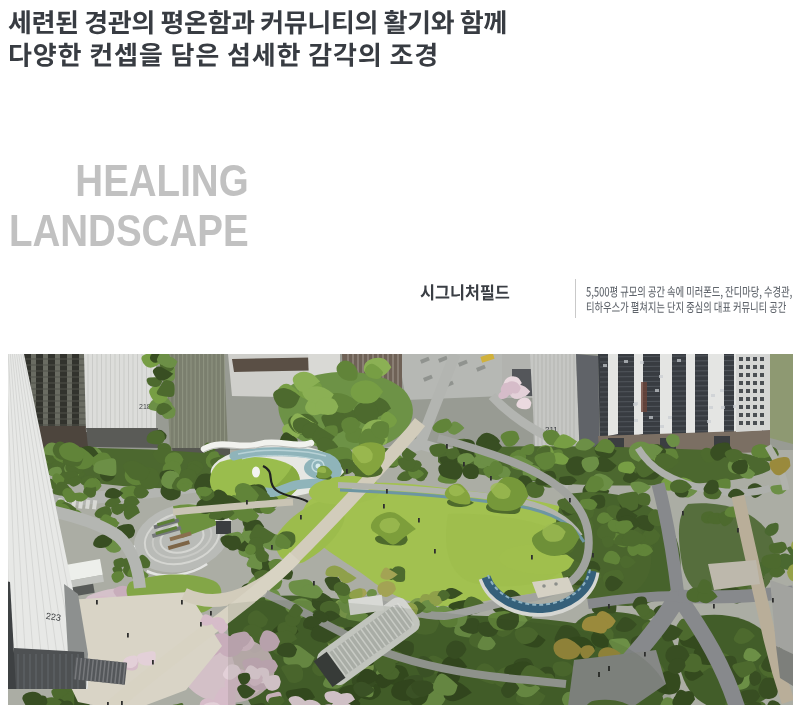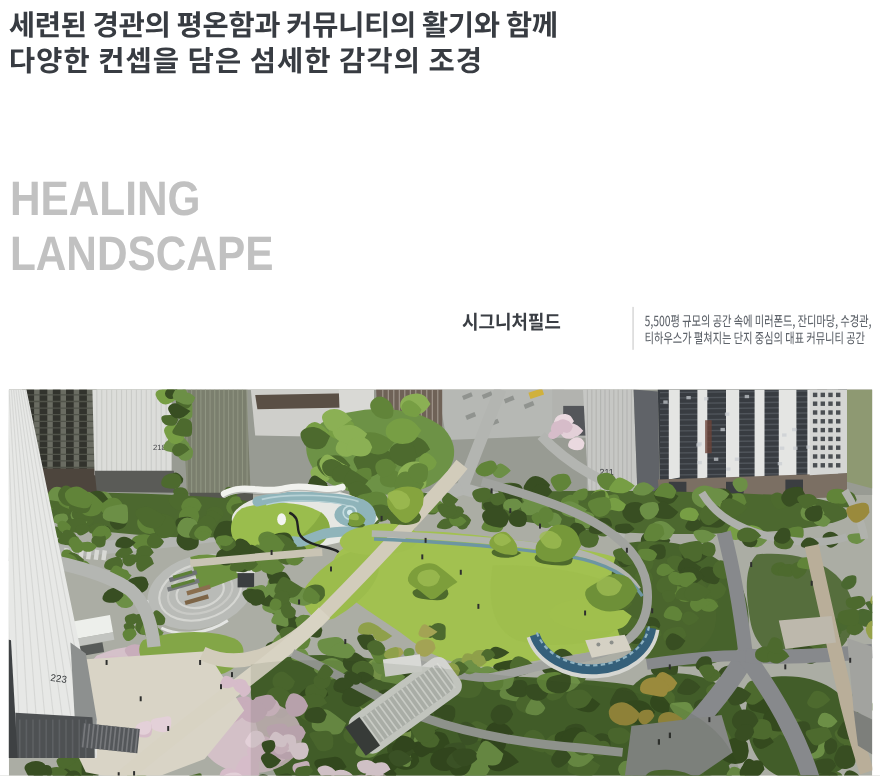--- a/index.html
+++ b/index.html
@@ -1,19 +1,19 @@
 <!DOCTYPE html>
 <html><head><meta charset="utf-8">
 <style>
 html,body{margin:0;padding:0;background:#ffffff;width:800px;height:705px;overflow:hidden;}
 *{box-sizing:border-box;}
 .abs{position:absolute;}
 </style></head>
 <body>
-<div style="position:relative;width:800px;height:705px;font-family:'Liberation Sans',sans-serif;">
+<div style="position:relative;width:800px;height:705px;font-family:'Liberation Sans',sans-serif;text-align:right;">
 <svg class="abs" style="left:8px;top:0px" width="530" height="80" viewBox="0 0 530 80">
   <path transform="translate(0,32)" d="M10.5 -13.7H14.5V-10.9H10.5ZM5.4 -19.7H8.0V-15.6Q8.0 -13.6 7.7 -11.6Q7.5 -9.7 6.8 -7.9Q6.2 -6.2 5.2 -4.8Q4.1 -3.4 2.7 -2.5L0.6 -5.1Q1.9 -5.9 2.9 -7.1Q3.8 -8.2 4.3 -9.6Q4.9 -11.0 5.2 -12.6Q5.4 -14.1 5.4 -15.6ZM6.2 -19.7H8.7V-15.8Q8.7 -14.3 9.0 -12.9Q9.2 -11.4 9.7 -10.1Q10.2 -8.8 11.0 -7.6Q11.8 -6.5 13.0 -5.7L11.2 -3.0Q9.7 -3.9 8.8 -5.3Q7.8 -6.6 7.2 -8.3Q6.7 -10.0 6.4 -12.0Q6.2 -13.9 6.2 -15.8ZM18.4 -21.8H21.7V2.3H18.4ZM13.5 -21.4H16.8V1.2H13.5Z M25.5 -9.7H27.4Q29.4 -9.7 31.0 -9.7Q32.6 -9.8 34.0 -9.9Q35.5 -10.0 36.9 -10.3L37.3 -7.5Q35.8 -7.3 34.3 -7.1Q32.8 -7.0 31.2 -6.9Q29.5 -6.9 27.4 -6.9H25.5ZM25.5 -20.1H36.1V-12.4H29.0V-8.0H25.5V-15.0H32.6V-17.4H25.5ZM41.3 -21.8H44.8V-4.0H41.3ZM37.5 -18.1H41.9V-15.4H37.5ZM28.7 -0.9H45.4V1.8H28.7ZM28.7 -5.4H32.1V0.1H28.7ZM37.5 -12.7H41.9V-10.0H37.5Z M50.3 -14.4H62.1V-11.7H50.3ZM54.4 -12.6H57.9V-8.0H54.4ZM50.3 -20.3H61.9V-17.6H53.7V-13.3H50.3ZM64.8 -21.8H68.2V-3.7H64.8ZM51.9 -0.9H68.9V1.9H51.9ZM51.9 -5.0H55.4V0.2H51.9ZM48.7 -6.4 48.3 -9.1Q50.6 -9.1 53.1 -9.2Q55.7 -9.2 58.3 -9.3Q60.9 -9.4 63.3 -9.7L63.6 -7.2Q61.1 -6.8 58.5 -6.7Q55.9 -6.5 53.4 -6.4Q50.9 -6.4 48.7 -6.4Z M88.9 -18.0H94.5V-15.2H88.9ZM88.7 -13.0H94.3V-10.2H88.7ZM94.0 -21.8H97.4V-7.9H94.0ZM86.1 -20.1H89.8Q89.8 -16.9 88.6 -14.4Q87.4 -11.9 84.9 -10.1Q82.5 -8.4 78.8 -7.4L77.5 -10.1Q80.5 -10.9 82.4 -12.1Q84.3 -13.4 85.2 -15.0Q86.1 -16.6 86.1 -18.5ZM78.8 -20.1H88.5V-17.4H78.8ZM89.5 -7.6Q91.9 -7.6 93.7 -7.0Q95.6 -6.4 96.6 -5.3Q97.6 -4.2 97.6 -2.7Q97.6 -1.2 96.6 -0.1Q95.6 1.0 93.7 1.6Q91.9 2.2 89.5 2.2Q87.0 2.2 85.2 1.6Q83.3 1.0 82.3 -0.1Q81.3 -1.2 81.3 -2.7Q81.3 -4.2 82.3 -5.3Q83.3 -6.4 85.2 -7.0Q87.0 -7.6 89.5 -7.6ZM89.5 -5.0Q88.0 -5.0 86.9 -4.7Q85.9 -4.4 85.3 -4.0Q84.7 -3.5 84.7 -2.7Q84.7 -2.0 85.3 -1.5Q85.9 -1.0 86.9 -0.7Q88.0 -0.5 89.5 -0.5Q90.9 -0.5 92.0 -0.7Q93.0 -1.0 93.6 -1.5Q94.2 -2.0 94.2 -2.7Q94.2 -3.5 93.6 -4.0Q93.0 -4.4 92.0 -4.7Q90.9 -5.0 89.5 -5.0Z M101.9 -20.0H112.2V-17.3H101.9ZM104.9 -14.4H108.3V-8.4H104.9ZM110.8 -20.0H114.3V-18.5Q114.3 -17.2 114.2 -15.5Q114.1 -13.7 113.7 -11.4L110.3 -11.8Q110.7 -14.0 110.8 -15.7Q110.8 -17.3 110.8 -18.5ZM116.6 -21.8H120.1V-3.8H116.6ZM118.7 -14.4H122.9V-11.6H118.7ZM104.0 -0.9H120.8V1.9H104.0ZM104.0 -5.4H107.5V-0.0H104.0ZM100.8 -7.0 100.5 -9.7Q102.6 -9.7 105.1 -9.8Q107.6 -9.8 110.2 -10.0Q112.9 -10.1 115.3 -10.5L115.5 -8.0Q113.0 -7.6 110.4 -7.3Q107.8 -7.1 105.3 -7.1Q102.9 -7.0 100.8 -7.0Z M132.1 -20.2Q134.0 -20.2 135.5 -19.4Q137.0 -18.7 137.9 -17.3Q138.8 -16.0 138.8 -14.2Q138.8 -12.5 137.9 -11.2Q137.0 -9.8 135.5 -9.1Q134.0 -8.3 132.1 -8.3Q130.3 -8.3 128.8 -9.1Q127.2 -9.8 126.4 -11.2Q125.5 -12.5 125.5 -14.2Q125.5 -16.0 126.4 -17.3Q127.2 -18.7 128.8 -19.4Q130.3 -20.2 132.1 -20.2ZM132.1 -17.2Q131.2 -17.2 130.5 -16.9Q129.7 -16.5 129.3 -15.9Q128.9 -15.2 128.9 -14.2Q128.9 -13.3 129.3 -12.6Q129.7 -12.0 130.5 -11.6Q131.2 -11.3 132.1 -11.3Q133.1 -11.3 133.8 -11.6Q134.5 -12.0 135.0 -12.6Q135.4 -13.3 135.4 -14.2Q135.4 -15.2 135.0 -15.9Q134.5 -16.5 133.8 -16.9Q133.1 -17.2 132.1 -17.2ZM141.0 -21.8H144.5V2.4H141.0ZM124.9 -2.5 124.5 -5.3Q126.6 -5.3 129.2 -5.4Q131.7 -5.4 134.5 -5.6Q137.2 -5.7 139.7 -6.1L140.0 -3.6Q137.4 -3.1 134.7 -2.9Q132.0 -2.6 129.5 -2.6Q127.0 -2.5 124.9 -2.5Z M167.4 -17.9H172.2V-15.2H167.4ZM167.4 -13.4H172.2V-10.6H167.4ZM154.1 -20.2H166.8V-17.4H154.1ZM153.8 -7.9 153.5 -10.7Q155.4 -10.7 157.8 -10.8Q160.1 -10.8 162.5 -10.9Q165.0 -11.1 167.1 -11.3L167.3 -8.8Q165.1 -8.4 162.7 -8.2Q160.3 -8.0 158.0 -8.0Q155.8 -7.9 153.8 -7.9ZM156.0 -17.9H159.3V-9.7H156.0ZM161.6 -17.9H164.9V-9.7H161.6ZM170.2 -21.8H173.7V-7.1H170.2ZM165.5 -6.7Q169.3 -6.7 171.5 -5.5Q173.7 -4.3 173.7 -2.2Q173.7 -0.0 171.5 1.1Q169.3 2.3 165.5 2.3Q161.7 2.3 159.5 1.1Q157.2 -0.0 157.2 -2.2Q157.2 -4.3 159.5 -5.5Q161.7 -6.7 165.5 -6.7ZM165.5 -4.1Q163.9 -4.1 162.8 -3.9Q161.8 -3.7 161.2 -3.2Q160.7 -2.8 160.7 -2.2Q160.7 -1.2 161.9 -0.8Q163.1 -0.3 165.5 -0.3Q167.1 -0.3 168.2 -0.5Q169.2 -0.7 169.8 -1.1Q170.3 -1.5 170.3 -2.2Q170.3 -2.8 169.8 -3.2Q169.2 -3.7 168.2 -3.9Q167.1 -4.1 165.5 -4.1Z M177.1 -9.4H198.8V-6.6H177.1ZM186.2 -12.8H189.6V-8.2H186.2ZM179.7 -0.9H196.4V1.9H179.7ZM179.7 -5.1H183.1V0.1H179.7ZM187.9 -21.2Q190.6 -21.2 192.5 -20.6Q194.5 -20.0 195.6 -18.9Q196.7 -17.7 196.7 -16.2Q196.7 -14.7 195.6 -13.6Q194.5 -12.5 192.5 -11.9Q190.6 -11.3 187.9 -11.3Q185.3 -11.3 183.4 -11.9Q181.4 -12.5 180.3 -13.6Q179.2 -14.7 179.2 -16.2Q179.2 -17.7 180.3 -18.9Q181.4 -20.0 183.4 -20.6Q185.3 -21.2 187.9 -21.2ZM187.9 -18.4Q186.3 -18.4 185.2 -18.2Q184.0 -17.9 183.4 -17.4Q182.8 -16.9 182.8 -16.2Q182.8 -15.5 183.4 -15.0Q184.0 -14.5 185.2 -14.2Q186.3 -14.0 187.9 -14.0Q189.6 -14.0 190.7 -14.2Q191.9 -14.5 192.5 -15.0Q193.1 -15.5 193.1 -16.2Q193.1 -16.9 192.5 -17.4Q191.9 -17.9 190.7 -18.2Q189.6 -18.4 187.9 -18.4Z M216.1 -21.8H219.6V-7.3H216.1ZM218.6 -15.8H222.8V-13.0H218.6ZM203.9 -6.2H219.6V2.0H203.9ZM216.2 -3.5H207.3V-0.7H216.2ZM200.6 -19.6H214.8V-16.9H200.6ZM207.7 -16.2Q209.5 -16.2 210.8 -15.6Q212.1 -15.1 212.9 -14.1Q213.6 -13.1 213.6 -11.8Q213.6 -10.5 212.9 -9.6Q212.1 -8.6 210.8 -8.1Q209.5 -7.5 207.7 -7.5Q206.0 -7.5 204.6 -8.1Q203.3 -8.6 202.5 -9.6Q201.8 -10.5 201.8 -11.8Q201.8 -13.1 202.5 -14.1Q203.3 -15.1 204.6 -15.6Q206.0 -16.2 207.7 -16.2ZM207.7 -13.6Q206.5 -13.6 205.8 -13.2Q205.1 -12.7 205.1 -11.8Q205.1 -11.0 205.8 -10.5Q206.5 -10.0 207.7 -10.0Q208.9 -10.0 209.6 -10.5Q210.3 -11.0 210.3 -11.8Q210.3 -12.7 209.6 -13.2Q208.9 -13.6 207.7 -13.6ZM206.0 -21.9H209.4V-18.1H206.0Z M225.2 -19.4H235.6V-16.6H225.2ZM228.3 -12.5H231.7V-4.3H228.3ZM234.2 -19.4H237.6V-17.4Q237.6 -15.7 237.5 -13.4Q237.4 -11.2 236.9 -8.2L233.6 -8.5Q234.0 -11.4 234.1 -13.5Q234.2 -15.7 234.2 -17.4ZM239.7 -21.8H243.1V2.3H239.7ZM242.1 -12.1H246.3V-9.2H242.1ZM224.3 -2.6 224.0 -5.3Q226.1 -5.4 228.6 -5.4Q231.1 -5.4 233.6 -5.6Q236.2 -5.7 238.6 -6.0L238.7 -3.5Q236.3 -3.1 233.8 -2.9Q231.2 -2.7 228.8 -2.6Q226.4 -2.6 224.3 -2.6Z M262.2 -19.5H265.5Q265.5 -16.7 265.1 -14.1Q264.6 -11.6 263.5 -9.3Q262.3 -7.0 260.3 -5.0Q258.2 -3.0 255.0 -1.3L253.1 -3.9Q255.7 -5.3 257.5 -6.9Q259.3 -8.5 260.3 -10.3Q261.3 -12.2 261.7 -14.3Q262.2 -16.5 262.2 -19.0ZM254.5 -19.5H264.3V-16.7H254.5ZM262.5 -13.6V-10.9L253.7 -10.1L253.2 -13.0ZM270.0 -21.8H273.4V2.3H270.0ZM265.5 -12.5H271.8V-9.7H265.5Z M281.8 -7.7H285.3V2.4H281.8ZM290.3 -7.7H293.8V2.4H290.3ZM276.8 -8.4H298.6V-5.6H276.8ZM279.4 -20.6H296.0V-10.9H279.4ZM292.7 -17.9H282.8V-13.7H292.7Z M317.1 -21.8H320.5V2.3H317.1ZM301.7 -19.5H305.1V-4.5H301.7ZM301.7 -6.6H303.8Q306.5 -6.6 309.3 -6.8Q312.2 -7.0 315.2 -7.6L315.6 -4.7Q312.5 -4.1 309.5 -3.9Q306.6 -3.6 303.8 -3.6H301.7Z M325.3 -5.9H327.3Q329.4 -5.9 331.3 -6.0Q333.1 -6.0 334.9 -6.2Q336.6 -6.3 338.5 -6.6L338.8 -3.8Q336.9 -3.5 335.1 -3.4Q333.3 -3.2 331.4 -3.2Q329.5 -3.1 327.3 -3.1H325.3ZM325.3 -19.8H337.4V-17.0H328.7V-5.0H325.3ZM327.9 -13.1H336.4V-10.4H327.9ZM340.6 -21.8H344.0V2.3H340.6Z M355.3 -20.2Q357.2 -20.2 358.7 -19.4Q360.2 -18.7 361.0 -17.3Q361.9 -16.0 361.9 -14.2Q361.9 -12.5 361.0 -11.2Q360.2 -9.8 358.7 -9.1Q357.2 -8.3 355.3 -8.3Q353.4 -8.3 351.9 -9.1Q350.4 -9.8 349.5 -11.2Q348.6 -12.5 348.6 -14.2Q348.6 -16.0 349.5 -17.3Q350.4 -18.7 351.9 -19.4Q353.4 -20.2 355.3 -20.2ZM355.3 -17.2Q354.4 -17.2 353.6 -16.9Q352.9 -16.5 352.4 -15.9Q352.0 -15.2 352.0 -14.2Q352.0 -13.3 352.4 -12.6Q352.9 -12.0 353.6 -11.6Q354.4 -11.3 355.3 -11.3Q356.2 -11.3 356.9 -11.6Q357.6 -12.0 358.1 -12.6Q358.5 -13.3 358.5 -14.2Q358.5 -15.2 358.1 -15.9Q357.6 -16.5 356.9 -16.9Q356.2 -17.2 355.3 -17.2ZM364.2 -21.8H367.6V2.4H364.2ZM348.0 -2.5 347.6 -5.3Q349.8 -5.3 352.3 -5.4Q354.9 -5.4 357.6 -5.6Q360.3 -5.7 362.8 -6.1L363.1 -3.6Q360.5 -3.1 357.8 -2.9Q355.1 -2.6 352.6 -2.6Q350.1 -2.5 348.0 -2.5Z M392.3 -21.8H395.7V-7.6H392.3ZM394.5 -16.1H398.8V-13.3H394.5ZM379.5 -6.8H395.7V-1.3H383.0V0.6H379.6V-3.4H392.3V-4.5H379.5ZM379.6 -0.2H396.6V2.1H379.6ZM382.1 -12.2H385.5V-8.7H382.1ZM376.7 -7.8 376.3 -10.2Q378.5 -10.2 381.0 -10.2Q383.5 -10.3 386.2 -10.4Q388.8 -10.5 391.2 -10.8L391.5 -8.8Q388.9 -8.3 386.3 -8.1Q383.7 -7.9 381.2 -7.9Q378.8 -7.8 376.7 -7.8ZM376.9 -20.3H390.6V-18.0H376.9ZM383.8 -17.5Q386.5 -17.5 388.1 -16.7Q389.7 -15.9 389.7 -14.4Q389.7 -12.9 388.1 -12.1Q386.5 -11.2 383.8 -11.2Q381.1 -11.2 379.5 -12.1Q377.9 -12.9 377.9 -14.4Q377.9 -15.9 379.5 -16.7Q381.1 -17.5 383.8 -17.5ZM383.8 -15.4Q382.6 -15.4 381.9 -15.2Q381.2 -14.9 381.2 -14.4Q381.2 -13.9 381.9 -13.6Q382.6 -13.3 383.8 -13.3Q385.0 -13.3 385.7 -13.6Q386.4 -13.9 386.4 -14.4Q386.4 -14.9 385.7 -15.2Q385.0 -15.4 383.8 -15.4ZM382.1 -22.0H385.5V-19.0H382.1Z M416.8 -21.8H420.2V2.3H416.8ZM409.7 -19.3H413.1Q413.1 -16.5 412.6 -14.0Q412.0 -11.5 410.8 -9.3Q409.5 -7.1 407.4 -5.2Q405.3 -3.3 402.1 -1.8L400.2 -4.5Q403.7 -6.2 405.8 -8.2Q407.9 -10.3 408.8 -12.9Q409.7 -15.4 409.7 -18.7ZM401.5 -19.3H411.3V-16.5H401.5Z M429.2 -9.6H432.6V-3.9H429.2ZM430.8 -20.4Q432.7 -20.4 434.2 -19.6Q435.7 -18.9 436.5 -17.5Q437.4 -16.2 437.4 -14.5Q437.4 -12.7 436.5 -11.4Q435.7 -10.0 434.2 -9.3Q432.7 -8.5 430.8 -8.5Q429.0 -8.5 427.5 -9.3Q426.0 -10.0 425.2 -11.4Q424.3 -12.7 424.3 -14.5Q424.3 -16.2 425.2 -17.5Q426.0 -18.9 427.5 -19.6Q429.0 -20.4 430.8 -20.4ZM430.8 -17.4Q429.9 -17.4 429.2 -17.1Q428.5 -16.7 428.1 -16.1Q427.7 -15.4 427.7 -14.5Q427.7 -13.5 428.1 -12.8Q428.5 -12.2 429.2 -11.8Q429.9 -11.5 430.8 -11.5Q431.8 -11.5 432.5 -11.8Q433.2 -12.2 433.6 -12.8Q434.0 -13.5 434.0 -14.5Q434.0 -15.4 433.6 -16.1Q433.2 -16.7 432.5 -17.1Q431.8 -17.4 430.8 -17.4ZM439.3 -21.8H442.7V2.3H439.3ZM441.7 -12.4H445.9V-9.5H441.7ZM423.9 -2.5 423.5 -5.3Q425.6 -5.3 428.0 -5.3Q430.5 -5.3 433.1 -5.5Q435.7 -5.6 438.1 -5.9L438.3 -3.4Q435.8 -2.9 433.3 -2.7Q430.7 -2.5 428.3 -2.5Q425.9 -2.5 423.9 -2.5Z M468.3 -21.8H471.8V-7.3H468.3ZM470.8 -15.8H475.0V-13.0H470.8ZM456.1 -6.2H471.8V2.0H456.1ZM468.4 -3.5H459.5V-0.7H468.4ZM452.8 -19.6H467.0V-16.9H452.8ZM459.9 -16.2Q461.7 -16.2 463.0 -15.6Q464.3 -15.1 465.1 -14.1Q465.9 -13.1 465.9 -11.8Q465.9 -10.5 465.1 -9.6Q464.3 -8.6 463.0 -8.1Q461.7 -7.5 459.9 -7.5Q458.2 -7.5 456.9 -8.1Q455.5 -8.6 454.8 -9.6Q454.0 -10.5 454.0 -11.8Q454.0 -13.1 454.8 -14.1Q455.5 -15.1 456.9 -15.6Q458.2 -16.2 459.9 -16.2ZM459.9 -13.6Q458.8 -13.6 458.1 -13.2Q457.3 -12.7 457.3 -11.8Q457.3 -11.0 458.1 -10.5Q458.8 -10.0 459.9 -10.0Q461.1 -10.0 461.8 -10.5Q462.5 -11.0 462.5 -11.8Q462.5 -12.7 461.8 -13.2Q461.1 -13.6 459.9 -13.6ZM458.2 -21.9H461.7V-18.1H458.2Z M479.3 -19.1H482.3Q482.3 -16.8 482.1 -14.6Q482.0 -12.4 481.6 -10.4Q481.2 -8.4 480.5 -6.5Q479.8 -4.6 478.7 -2.8L476.0 -4.2Q477.1 -5.9 477.7 -7.5Q478.4 -9.2 478.7 -10.9Q479.1 -12.7 479.2 -14.6Q479.3 -16.5 479.3 -18.8ZM476.8 -19.1H481.2V-16.3H476.8ZM484.7 -19.1H487.6Q487.6 -16.7 487.5 -14.4Q487.4 -12.1 487.0 -9.9Q486.7 -7.7 486.0 -5.6Q485.3 -3.5 484.0 -1.6L481.4 -3.1Q482.3 -4.5 482.9 -6.0Q483.5 -7.4 483.9 -8.9Q484.3 -10.4 484.4 -12.0Q484.6 -13.6 484.7 -15.2Q484.7 -16.9 484.7 -18.7ZM483.0 -19.1H486.7V-16.3H483.0ZM494.0 -21.8H497.3V2.3H494.0ZM486.5 -12.8H489.9V-10.0H486.5ZM489.3 -21.3H492.6V1.2H489.3Z" fill="#383c42"></path>
   <path transform="translate(0,64.5)" d="M16.4 -21.8H19.9V2.4H16.4ZM19.2 -12.9H23.4V-10.0H19.2ZM2.0 -6.3H4.0Q6.1 -6.3 7.8 -6.4Q9.6 -6.4 11.3 -6.6Q13.0 -6.8 14.8 -7.1L15.1 -4.2Q13.3 -3.9 11.6 -3.7Q9.8 -3.5 8.0 -3.5Q6.1 -3.4 4.0 -3.4H2.0ZM2.0 -19.6H13.2V-16.8H5.4V-4.9H2.0Z M43.8 -18.8H47.9V-16.0H43.8ZM43.8 -13.6H47.9V-10.8H43.8ZM32.6 -20.5Q34.4 -20.5 35.9 -19.7Q37.4 -19.0 38.3 -17.6Q39.1 -16.3 39.1 -14.6Q39.1 -12.9 38.3 -11.6Q37.4 -10.3 35.9 -9.5Q34.4 -8.8 32.6 -8.8Q30.7 -8.8 29.2 -9.5Q27.8 -10.3 26.9 -11.6Q26.0 -12.9 26.0 -14.6Q26.0 -16.3 26.9 -17.6Q27.8 -19.0 29.2 -19.7Q30.7 -20.5 32.6 -20.5ZM32.6 -17.6Q31.7 -17.6 31.0 -17.2Q30.2 -16.9 29.8 -16.2Q29.4 -15.6 29.4 -14.6Q29.4 -13.7 29.8 -13.0Q30.2 -12.4 31.0 -12.0Q31.7 -11.7 32.6 -11.7Q33.5 -11.7 34.2 -12.0Q34.9 -12.4 35.3 -13.0Q35.7 -13.7 35.7 -14.6Q35.7 -15.6 35.3 -16.2Q34.9 -16.9 34.2 -17.2Q33.5 -17.6 32.6 -17.6ZM41.4 -21.8H44.8V-7.7H41.4ZM37.0 -7.2Q39.5 -7.2 41.3 -6.6Q43.1 -6.1 44.1 -5.0Q45.1 -4.0 45.1 -2.5Q45.1 -1.0 44.1 0.1Q43.1 1.2 41.3 1.7Q39.5 2.3 37.0 2.3Q34.5 2.3 32.6 1.7Q30.8 1.2 29.8 0.1Q28.8 -1.0 28.8 -2.5Q28.8 -4.0 29.8 -5.0Q30.8 -6.1 32.6 -6.6Q34.5 -7.2 37.0 -7.2ZM37.0 -4.5Q35.4 -4.5 34.4 -4.3Q33.3 -4.1 32.8 -3.6Q32.2 -3.2 32.2 -2.5Q32.2 -1.8 32.8 -1.3Q33.3 -0.8 34.4 -0.6Q35.4 -0.4 37.0 -0.4Q38.5 -0.4 39.6 -0.6Q40.6 -0.8 41.1 -1.3Q41.7 -1.8 41.7 -2.5Q41.7 -3.2 41.1 -3.6Q40.6 -4.1 39.6 -4.3Q38.5 -4.5 37.0 -4.5Z M66.2 -21.8H69.6V-3.8H66.2ZM68.7 -14.4H72.8V-11.6H68.7ZM50.7 -19.2H64.9V-16.5H50.7ZM57.8 -15.7Q59.5 -15.7 60.9 -15.1Q62.2 -14.5 62.9 -13.5Q63.7 -12.4 63.7 -11.0Q63.7 -9.7 62.9 -8.6Q62.2 -7.6 60.9 -7.0Q59.5 -6.4 57.8 -6.4Q56.1 -6.4 54.7 -7.0Q53.4 -7.6 52.6 -8.6Q51.9 -9.7 51.9 -11.0Q51.9 -12.4 52.6 -13.5Q53.4 -14.5 54.7 -15.1Q56.1 -15.7 57.8 -15.7ZM57.8 -13.1Q56.6 -13.1 55.9 -12.5Q55.2 -12.0 55.2 -11.0Q55.2 -10.1 55.9 -9.5Q56.6 -9.0 57.8 -9.0Q59.0 -9.0 59.7 -9.5Q60.4 -10.1 60.4 -11.0Q60.4 -12.0 59.7 -12.5Q59.0 -13.1 57.8 -13.1ZM56.1 -21.8H59.5V-17.9H56.1ZM54.1 -0.9H70.5V1.9H54.1ZM54.1 -5.1H57.6V0.3H54.1Z M94.8 -14.5H99.4V-11.7H94.8ZM91.4 -20.0H94.9Q94.9 -16.6 93.9 -13.9Q92.8 -11.3 90.5 -9.3Q88.1 -7.3 84.0 -6.0L82.7 -8.7Q85.2 -9.5 86.9 -10.5Q88.6 -11.5 89.6 -12.8Q90.5 -14.0 91.0 -15.5Q91.4 -16.9 91.4 -18.6ZM83.9 -20.0H93.6V-17.2H83.9ZM91.8 -15.3V-12.9L83.2 -12.3L82.7 -15.0ZM99.0 -21.8H102.5V-4.0H99.0ZM86.7 -0.9H103.1V1.9H86.7ZM86.7 -5.7H90.2V0.9H86.7Z M116.7 -17.4H120.5V-14.6H116.7ZM124.4 -21.8H127.7V-8.4H124.4ZM119.6 -21.4H122.8V-8.5H119.6ZM111.3 -7.5H114.7V-5.4H124.3V-7.5H127.7V2.0H111.3ZM114.7 -2.8V-0.7H124.3V-2.8ZM111.4 -20.6H114.1V-18.0Q114.1 -16.0 113.5 -14.2Q112.9 -12.3 111.7 -10.8Q110.5 -9.3 108.6 -8.5L106.8 -11.1Q108.4 -11.8 109.4 -12.9Q110.4 -14.1 110.9 -15.4Q111.4 -16.7 111.4 -18.0ZM112.1 -20.6H114.7V-18.1Q114.7 -16.8 115.1 -15.5Q115.6 -14.3 116.5 -13.3Q117.4 -12.2 118.9 -11.6L117.1 -9.0Q115.3 -9.7 114.2 -11.1Q113.1 -12.5 112.6 -14.3Q112.1 -16.1 112.1 -18.1Z M142.9 -21.4Q147.0 -21.4 149.3 -20.4Q151.6 -19.3 151.6 -17.3Q151.6 -15.3 149.3 -14.3Q147.0 -13.2 142.9 -13.2Q138.7 -13.2 136.4 -14.3Q134.1 -15.3 134.1 -17.3Q134.1 -19.3 136.4 -20.4Q138.7 -21.4 142.9 -21.4ZM142.8 -18.9Q141.1 -18.9 140.0 -18.7Q138.8 -18.6 138.3 -18.2Q137.7 -17.9 137.7 -17.3Q137.7 -16.8 138.3 -16.4Q138.8 -16.1 140.0 -15.9Q141.1 -15.7 142.8 -15.7Q144.6 -15.7 145.7 -15.9Q146.9 -16.1 147.4 -16.4Q148.0 -16.8 148.0 -17.3Q148.0 -17.9 147.4 -18.2Q146.9 -18.6 145.7 -18.7Q144.6 -18.9 142.8 -18.9ZM131.9 -12.1H153.7V-9.4H131.9ZM134.4 -8.0H151.1V-1.8H137.9V0.3H134.5V-4.2H147.7V-5.5H134.4ZM134.5 -0.5H151.7V2.1H134.5Z M179.1 -21.8H182.5V-8.3H179.1ZM181.6 -16.4H185.7V-13.6H181.6ZM164.5 -11.9H166.5Q169.1 -11.9 171.0 -11.9Q172.8 -12.0 174.3 -12.2Q175.8 -12.3 177.2 -12.6L177.5 -9.9Q176.1 -9.6 174.5 -9.4Q173.0 -9.2 171.1 -9.2Q169.2 -9.1 166.5 -9.1H164.5ZM164.5 -20.3H175.2V-17.5H167.9V-10.3H164.5ZM166.9 -7.2H182.5V2.0H166.9ZM179.1 -4.5H170.3V-0.7H179.1Z M188.4 -9.5H210.2V-6.8H188.4ZM191.0 -0.9H207.7V1.9H191.0ZM191.0 -5.1H194.5V0.0H191.0ZM199.3 -21.1Q201.9 -21.1 203.9 -20.5Q205.8 -19.9 206.9 -18.8Q208.0 -17.6 208.0 -16.1Q208.0 -14.6 206.9 -13.5Q205.8 -12.3 203.9 -11.7Q201.9 -11.1 199.3 -11.1Q196.7 -11.1 194.7 -11.7Q192.8 -12.3 191.7 -13.5Q190.6 -14.6 190.6 -16.1Q190.6 -17.6 191.7 -18.8Q192.8 -19.9 194.7 -20.5Q196.7 -21.1 199.3 -21.1ZM199.3 -18.3Q197.7 -18.3 196.5 -18.1Q195.4 -17.8 194.8 -17.3Q194.1 -16.8 194.1 -16.1Q194.1 -15.4 194.8 -14.9Q195.4 -14.4 196.5 -14.1Q197.7 -13.9 199.3 -13.9Q200.9 -13.9 202.1 -14.1Q203.2 -14.4 203.8 -14.9Q204.4 -15.4 204.4 -16.1Q204.4 -16.8 203.8 -17.3Q203.2 -17.8 202.1 -18.1Q200.9 -18.3 199.3 -18.3Z M236.7 -21.8H240.2V-8.0H236.7ZM224.1 -7.0H240.2V2.0H224.1ZM236.8 -4.3H227.5V-0.7H236.8ZM232.3 -17.6H237.2V-14.8H232.3ZM225.5 -20.7H228.3V-18.4Q228.3 -16.1 227.6 -14.1Q226.9 -12.0 225.4 -10.5Q223.9 -9.0 221.6 -8.3L219.9 -11.0Q221.9 -11.6 223.1 -12.8Q224.3 -13.9 224.9 -15.4Q225.5 -16.8 225.5 -18.4ZM226.2 -20.7H229.0V-18.2Q229.0 -17.1 229.3 -16.1Q229.6 -15.1 230.3 -14.1Q230.9 -13.2 232.0 -12.5Q233.0 -11.8 234.4 -11.4L232.6 -8.7Q230.4 -9.4 229.0 -10.8Q227.6 -12.2 226.9 -14.1Q226.2 -16.0 226.2 -18.2Z M254.3 -13.7H258.3V-10.9H254.3ZM249.2 -19.7H251.8V-15.6Q251.8 -13.6 251.5 -11.6Q251.2 -9.7 250.6 -7.9Q250.0 -6.2 248.9 -4.8Q247.9 -3.4 246.5 -2.5L244.4 -5.1Q245.7 -5.9 246.6 -7.1Q247.6 -8.2 248.1 -9.6Q248.7 -11.0 248.9 -12.6Q249.2 -14.1 249.2 -15.6ZM249.9 -19.7H252.5V-15.8Q252.5 -14.3 252.7 -12.9Q253.0 -11.4 253.5 -10.1Q253.9 -8.8 254.8 -7.6Q255.6 -6.5 256.8 -5.7L255.0 -3.0Q253.5 -3.9 252.6 -5.3Q251.6 -6.6 251.0 -8.3Q250.4 -10.0 250.2 -12.0Q249.9 -13.9 249.9 -15.8ZM262.2 -21.8H265.5V2.3H262.2ZM257.3 -21.4H260.6V1.2H257.3Z M285.1 -21.8H288.6V-3.8H285.1ZM287.6 -14.4H291.8V-11.6H287.6ZM269.7 -19.2H283.8V-16.5H269.7ZM276.8 -15.7Q278.5 -15.7 279.8 -15.1Q281.2 -14.5 281.9 -13.5Q282.7 -12.4 282.7 -11.0Q282.7 -9.7 281.9 -8.6Q281.2 -7.6 279.8 -7.0Q278.5 -6.4 276.8 -6.4Q275.0 -6.4 273.7 -7.0Q272.3 -7.6 271.6 -8.6Q270.8 -9.7 270.8 -11.0Q270.8 -12.4 271.6 -13.5Q272.3 -14.5 273.7 -15.1Q275.0 -15.7 276.8 -15.7ZM276.8 -13.1Q275.6 -13.1 274.9 -12.5Q274.1 -12.0 274.1 -11.0Q274.1 -10.1 274.9 -9.5Q275.6 -9.0 276.8 -9.0Q277.9 -9.0 278.6 -9.5Q279.3 -10.1 279.3 -11.0Q279.3 -12.0 278.6 -12.5Q277.9 -13.1 276.8 -13.1ZM275.0 -21.8H278.5V-17.9H275.0ZM273.1 -0.9H289.5V1.9H273.1ZM273.1 -5.1H276.6V0.3H273.1Z M316.8 -21.8H320.2V-8.3H316.8ZM319.3 -16.5H323.4V-13.7H319.3ZM309.9 -20.4H313.6Q313.6 -17.2 312.3 -14.7Q311.0 -12.2 308.5 -10.5Q306.0 -8.7 302.4 -7.8L301.0 -10.5Q304.0 -11.3 305.9 -12.5Q307.9 -13.7 308.9 -15.3Q309.9 -16.9 309.9 -18.7ZM302.2 -20.4H311.9V-17.7H302.2ZM304.6 -7.4H320.2V2.0H304.6ZM316.8 -4.7H308.0V-0.7H316.8Z M341.6 -21.8H345.0V-7.8H341.6ZM344.1 -16.2H348.2V-13.3H344.1ZM334.7 -20.4H338.3Q338.3 -17.2 337.0 -14.7Q335.7 -12.2 333.3 -10.5Q330.8 -8.7 327.2 -7.8L325.8 -10.5Q328.8 -11.2 330.7 -12.5Q332.7 -13.7 333.7 -15.3Q334.7 -16.9 334.7 -18.7ZM327.0 -20.4H336.8V-17.7H327.0ZM329.0 -6.8H345.0V2.3H341.6V-4.1H329.0Z M358.7 -20.2Q360.6 -20.2 362.1 -19.4Q363.6 -18.7 364.4 -17.3Q365.3 -16.0 365.3 -14.2Q365.3 -12.5 364.4 -11.2Q363.6 -9.8 362.1 -9.1Q360.6 -8.3 358.7 -8.3Q356.8 -8.3 355.3 -9.1Q353.8 -9.8 352.9 -11.2Q352.0 -12.5 352.0 -14.2Q352.0 -16.0 352.9 -17.3Q353.8 -18.7 355.3 -19.4Q356.8 -20.2 358.7 -20.2ZM358.7 -17.2Q357.8 -17.2 357.0 -16.9Q356.3 -16.5 355.8 -15.9Q355.4 -15.2 355.4 -14.2Q355.4 -13.3 355.8 -12.6Q356.3 -12.0 357.0 -11.6Q357.8 -11.3 358.7 -11.3Q359.6 -11.3 360.3 -11.6Q361.0 -12.0 361.5 -12.6Q361.9 -13.3 361.9 -14.2Q361.9 -15.2 361.5 -15.9Q361.0 -16.5 360.3 -16.9Q359.6 -17.2 358.7 -17.2ZM367.6 -21.8H371.0V2.4H367.6ZM351.4 -2.5 351.0 -5.3Q353.2 -5.3 355.7 -5.4Q358.3 -5.4 361.0 -5.6Q363.7 -5.7 366.2 -6.1L366.5 -3.6Q363.9 -3.1 361.2 -2.9Q358.5 -2.6 356.0 -2.6Q353.5 -2.5 351.4 -2.5Z M382.6 -3.3H404.4V-0.5H382.6ZM391.7 -8.6H395.2V-2.5H391.7ZM391.6 -18.6H394.5V-17.8Q394.5 -16.2 394.1 -14.9Q393.7 -13.5 392.9 -12.3Q392.0 -11.1 390.8 -10.2Q389.7 -9.2 388.1 -8.6Q386.6 -7.9 384.8 -7.5L383.4 -10.3Q385.0 -10.6 386.3 -11.1Q387.6 -11.6 388.6 -12.3Q389.6 -13.1 390.3 -13.9Q390.9 -14.8 391.3 -15.8Q391.6 -16.8 391.6 -17.8ZM392.3 -18.6H395.2V-17.8Q395.2 -16.8 395.6 -15.8Q395.9 -14.8 396.6 -14.0Q397.3 -13.1 398.3 -12.4Q399.3 -11.7 400.6 -11.2Q401.9 -10.6 403.6 -10.4L402.2 -7.7Q400.4 -8.0 398.8 -8.7Q397.3 -9.3 396.1 -10.2Q394.9 -11.2 394.0 -12.3Q393.2 -13.5 392.8 -14.9Q392.3 -16.2 392.3 -17.8ZM384.4 -19.9H402.5V-17.2H384.4Z M419.0 -18.0H424.6V-15.2H419.0ZM418.8 -13.0H424.4V-10.2H418.8ZM424.0 -21.8H427.5V-7.9H424.0ZM416.2 -20.1H419.9Q419.9 -16.9 418.7 -14.4Q417.4 -11.9 415.0 -10.1Q412.6 -8.4 408.9 -7.4L407.6 -10.1Q410.6 -10.9 412.5 -12.1Q414.4 -13.4 415.3 -15.0Q416.2 -16.6 416.2 -18.5ZM408.9 -20.1H418.6V-17.4H408.9ZM419.5 -7.6Q422.0 -7.6 423.8 -7.0Q425.6 -6.4 426.7 -5.3Q427.7 -4.2 427.7 -2.7Q427.7 -1.2 426.7 -0.1Q425.6 1.0 423.8 1.6Q422.0 2.2 419.5 2.2Q417.1 2.2 415.3 1.6Q413.4 1.0 412.4 -0.1Q411.4 -1.2 411.4 -2.7Q411.4 -4.2 412.4 -5.3Q413.4 -6.4 415.3 -7.0Q417.1 -7.6 419.5 -7.6ZM419.5 -5.0Q418.1 -5.0 417.0 -4.7Q416.0 -4.4 415.4 -4.0Q414.8 -3.5 414.8 -2.7Q414.8 -2.0 415.4 -1.5Q416.0 -1.0 417.0 -0.7Q418.1 -0.5 419.5 -0.5Q421.0 -0.5 422.1 -0.7Q423.1 -1.0 423.7 -1.5Q424.3 -2.0 424.3 -2.7Q424.3 -3.5 423.7 -4.0Q423.1 -4.4 422.1 -4.7Q421.0 -5.0 419.5 -5.0Z" fill="#383c42"></path>
 </svg>
 <div class="abs" style="left:9px;top:156px;font-size:44px;line-height:50px;font-weight:bold;color:#c1c1c1;transform:scaleX(0.875);transform-origin:0 0;">HEALING<br>LANDSCAPE</div>
 <svg class="abs" style="left:415px;top:272px" width="380" height="50" viewBox="0 0 380 50">
   <path transform="translate(5,27) scale(0.93,1)" d="M4.7 -13.4H6.6V-11.1Q6.6 -9.5 6.3 -8.0Q6.0 -6.6 5.4 -5.3Q4.9 -4.1 4.0 -3.1Q3.1 -2.2 1.9 -1.6L0.5 -3.6Q1.6 -4.0 2.3 -4.8Q3.1 -5.6 3.6 -6.6Q4.2 -7.6 4.4 -8.7Q4.7 -9.9 4.7 -11.1ZM5.1 -13.4H7.0V-11.1Q7.0 -9.9 7.2 -8.8Q7.5 -7.8 8.0 -6.8Q8.5 -5.8 9.3 -5.1Q10.0 -4.3 11.0 -3.9L9.7 -2.0Q8.5 -2.6 7.7 -3.5Q6.8 -4.4 6.2 -5.6Q5.7 -6.8 5.4 -8.2Q5.1 -9.6 5.1 -11.1ZM11.8 -14.7H14.2V1.6H11.8Z M18.3 -13.2H28.6V-11.3H18.3ZM16.8 -2.5H31.5V-0.6H16.8ZM27.4 -13.2H29.7V-11.2Q29.7 -10.1 29.7 -8.9Q29.6 -7.8 29.5 -6.4Q29.4 -5.1 29.1 -3.4L26.8 -3.6Q27.1 -5.2 27.2 -6.5Q27.3 -7.8 27.3 -9.0Q27.4 -10.2 27.4 -11.2Z M44.1 -14.7H46.5V1.5H44.1ZM33.8 -13.1H36.1V-3.0H33.8ZM33.8 -4.4H35.2Q37.0 -4.4 38.9 -4.6Q40.9 -4.7 42.9 -5.1L43.1 -3.2Q41.0 -2.8 39.1 -2.6Q37.1 -2.4 35.2 -2.4H33.8Z M60.3 -14.7H62.6V1.6H60.3ZM57.4 -8.4H60.8V-6.6H57.4ZM52.8 -10.4H54.6V-9.6Q54.6 -8.3 54.3 -7.1Q54.0 -5.8 53.5 -4.7Q52.9 -3.6 52.1 -2.8Q51.3 -1.9 50.2 -1.4L48.9 -3.2Q49.9 -3.7 50.6 -4.4Q51.3 -5.1 51.8 -6.0Q52.3 -6.8 52.5 -7.8Q52.8 -8.7 52.8 -9.6ZM53.3 -10.4H55.1V-9.6Q55.1 -8.7 55.3 -7.8Q55.5 -6.9 56.0 -6.1Q56.5 -5.3 57.2 -4.6Q57.9 -3.9 58.9 -3.5L57.7 -1.7Q56.6 -2.2 55.8 -3.0Q54.9 -3.8 54.4 -4.9Q53.8 -6.0 53.5 -7.2Q53.3 -8.4 53.3 -9.6ZM49.5 -12.0H58.3V-10.2H49.5ZM52.8 -14.3H55.1V-11.1H52.8Z M76.3 -14.6H78.6V-6.4H76.3ZM67.6 -5.7H78.6V-1.3H70.0V0.6H67.7V-3.0H76.3V-3.9H67.6ZM67.7 -0.4H79.1V1.4H67.7ZM65.8 -13.7H74.5V-11.9H65.8ZM65.6 -6.6 65.4 -8.5Q66.8 -8.5 68.5 -8.5Q70.1 -8.5 71.9 -8.6Q73.6 -8.7 75.1 -8.9L75.3 -7.3Q73.7 -7.0 72.0 -6.9Q70.3 -6.7 68.7 -6.7Q67.0 -6.7 65.6 -6.6ZM67.1 -12.9H69.3V-7.6H67.1ZM71.0 -12.9H73.3V-7.6H71.0Z M82.9 -7.2H94.3V-5.3H82.9ZM81.2 -2.3H95.9V-0.4H81.2ZM82.9 -13.3H94.2V-11.4H85.2V-6.4H82.9Z" fill="#3a3e44"></path>
 </svg>
 <div class="abs" style="left:575px;top:279px;width:1px;height:39px;background:#c9c9c9;"></div>
 <svg class="abs" style="left:585px;top:280px" width="215" height="44" viewBox="0 0 215 44">

